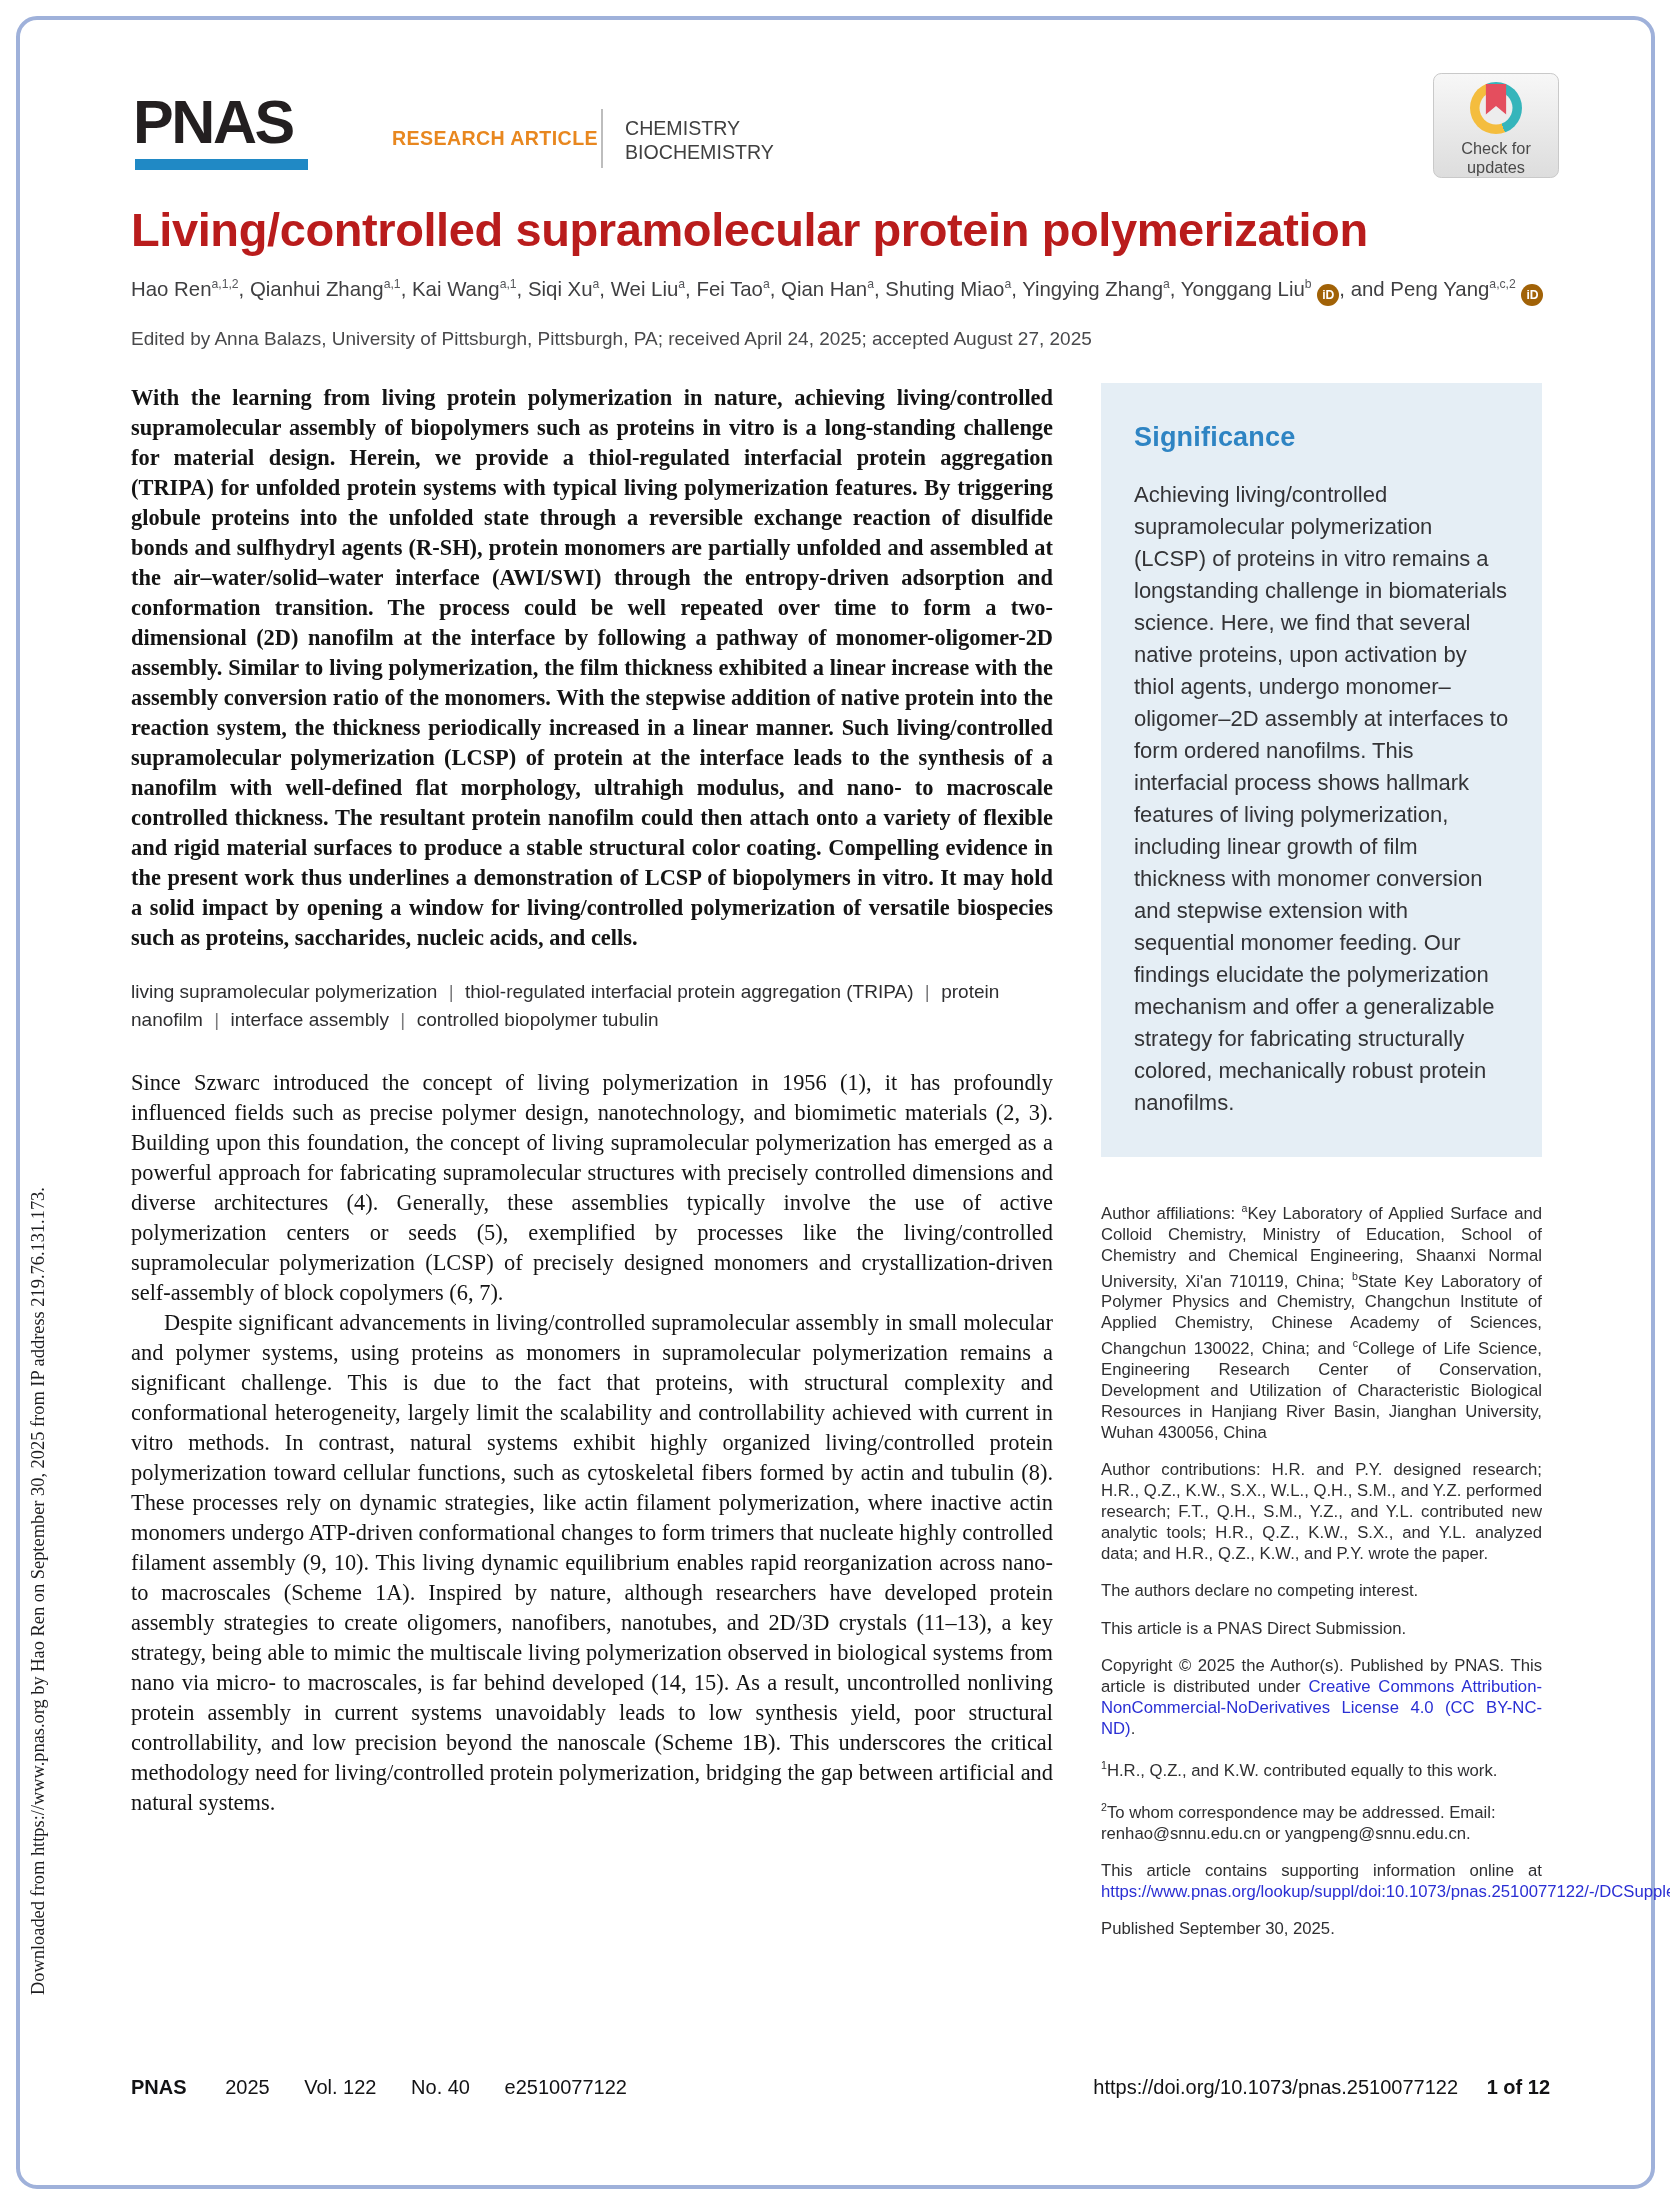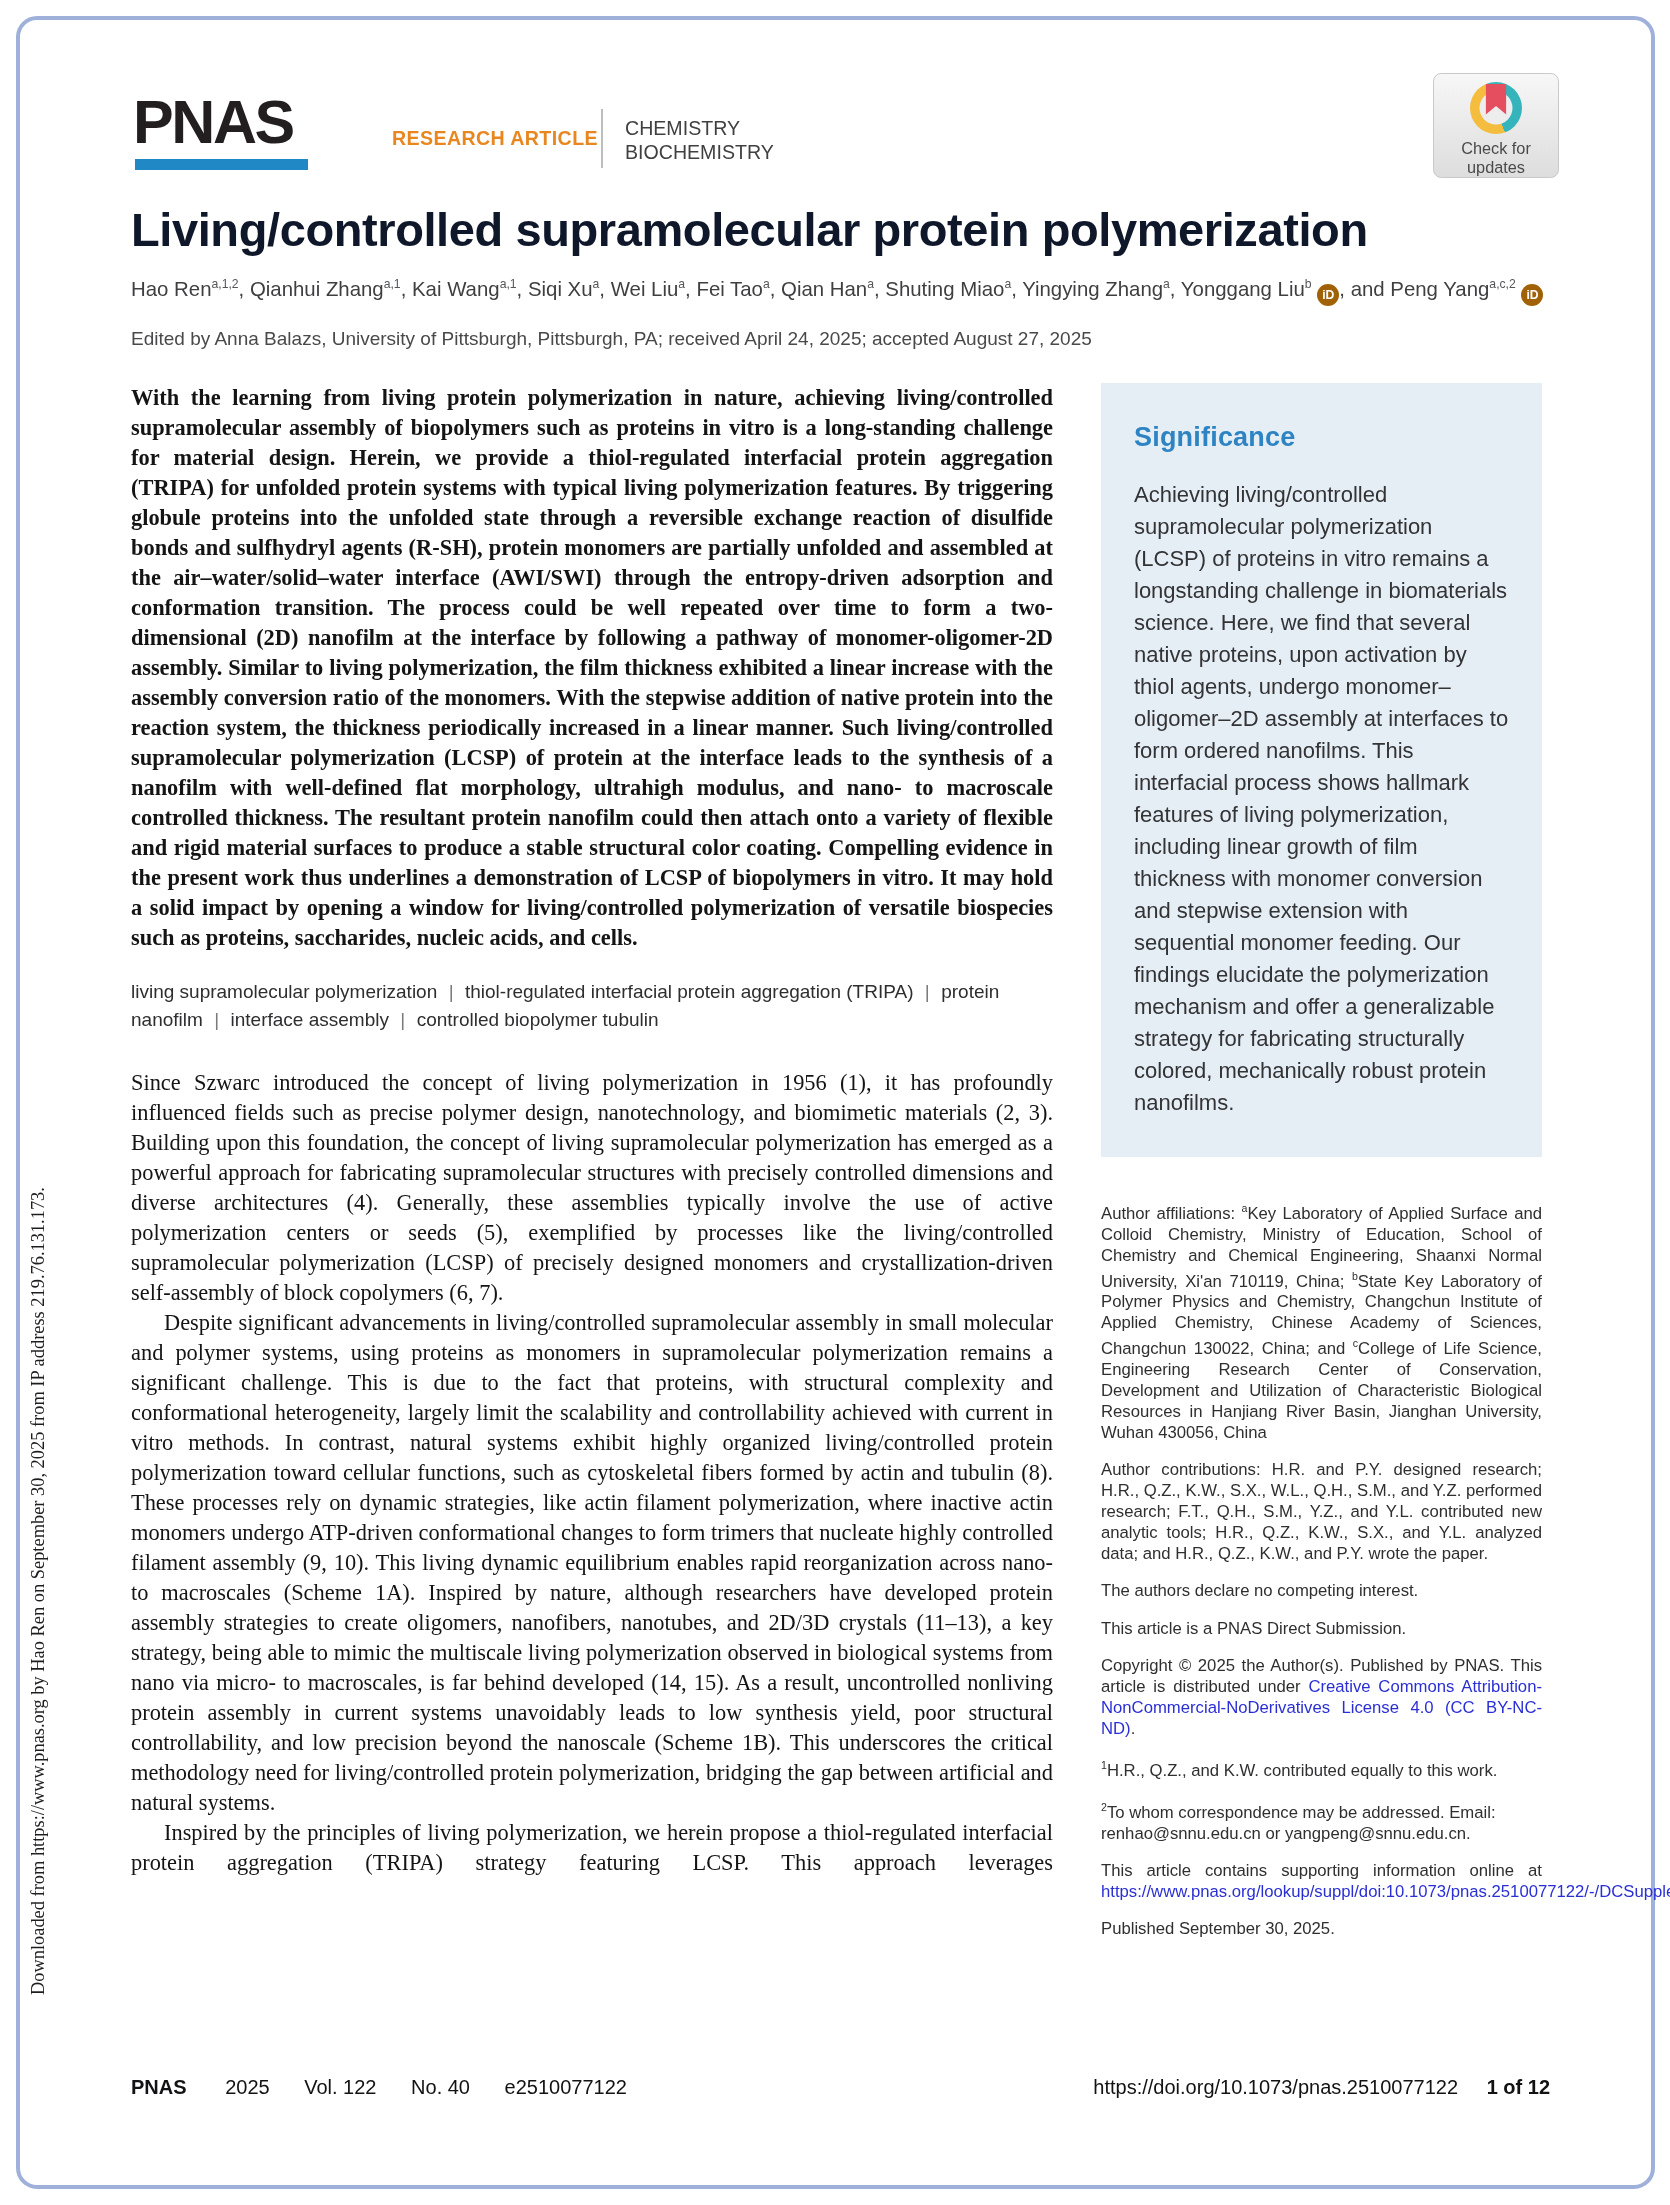--- a/index.html
+++ b/index.html
@@ -27,21 +27,21 @@
     border-radius:50%;background:conic-gradient(#35b5bb 0 160deg,#f4bd3e 160deg 340deg,#35b5bb 340deg);}
   .cb-hole{position:absolute;left:50%;top:50%;transform:translate(-50%,-50%);width:33px;height:33px;
     border-radius:50%;background:#ededed;}
   .cb-mark{position:absolute;left:50%;transform:translateX(-50%);top:9.8px;width:21px;height:31px;
     background:#e44e5e;clip-path:polygon(0 0,100% 0,100% 100%,50% 72%,0 100%);}
   .cb-label{position:absolute;left:0;right:0;top:65px;text-align:center;font-size:16.3px;
     color:#4a4a4a;line-height:19px;}
 
   
   .title{position:absolute;left:131px;top:202px;width:1436px;font-size:47px;font-weight:700;
-    letter-spacing:-0.4px;color:#0f172a;}
+    letter-spacing:-0.4px;color:#b91c1c;}
   .authors{position:absolute;left:131px;top:277px;width:1452px;font-size:20.4px;color:#3f3f41;}
   .authors sup{font-size:12.2px;color:#55565a;}
   .orcid{display:inline-block;width:22px;height:22px;border-radius:50%;background:#a16207;
     color:#fff;font-size:12.2px;font-weight:700;text-align:center;line-height:22px;
     vertical-align:-3.3px;margin-left:5.7px;}
   .edited{position:absolute;left:131px;top:328px;width:1436px;font-size:19px;color:#49494b;}
 
   
   .left-col{position:absolute;left:131px;top:383px;width:922px;}
   .abstract{font-family:"Liberation Serif",serif;font-weight:700;font-size:22.4px;
@@ -107,21 +107,20 @@
 <h1 class="title" style="margin:0;">Living/controlled supramolecular protein polymerization</h1>
 <div class="authors"><span>Hao Ren</span><sup>a,1,2</sup>, <span>Qianhui Zhang</span><sup>a,1</sup>, <span>Kai Wang</span><sup>a,1</sup>, <span>Siqi Xu</span><sup>a</sup>, <span>Wei Liu</span><sup>a</sup>, <span>Fei Tao</span><sup>a</sup>, <span>Qian Han</span><sup>a</sup>, <span>Shuting Miao</span><sup>a</sup>, <span>Yingying Zhang</span><sup>a</sup>, <span>Yonggang Liu</span><sup>b</sup><span class="orcid">iD</span>, and <span>Peng Yang</span><sup>a,c,2</sup><span class="orcid">iD</span></div>
 <div class="edited">Edited by Anna Balazs, University of Pittsburgh, Pittsburgh, PA; received April 24, 2025; accepted August 27, 2025</div>
 
 <div class="left-col">
   <div class="abstract">With the learning from living protein polymerization in nature, achieving living/controlled supramolecular assembly of biopolymers such as proteins in vitro is a long-standing challenge for material design. Herein, we provide a thiol-regulated interfacial protein aggregation (TRIPA) for unfolded protein systems with typical living polymerization features. By triggering globule proteins into the unfolded state through a reversible exchange reaction of disulfide bonds and sulfhydryl agents (R-SH), protein monomers are partially unfolded and assembled at the air–water/solid–water interface (AWI/SWI) through the entropy-driven adsorption and conformation transition. The process could be well repeated over time to form a two-dimensional (2D) nanofilm at the interface by following a pathway of monomer-oligomer-2D assembly. Similar to living polymerization, the film thickness exhibited a linear increase with the assembly conversion ratio of the monomers. With the stepwise addition of native protein into the reaction system, the thickness periodically increased in a linear manner. Such living/controlled supramolecular polymerization (LCSP) of protein at the interface leads to the synthesis of a nanofilm with well-defined flat morphology, ultrahigh modulus, and nano- to macroscale controlled thickness. The resultant protein nanofilm could then attach onto a variety of flexible and rigid material surfaces to produce a stable structural color coating. Compelling evidence in the present work thus underlines a demonstration of LCSP of biopolymers in vitro. It may hold a solid impact by opening a window for living/controlled polymerization of versatile biospecies such as proteins, saccharides, nucleic acids, and cells.</div>
   <div class="keywords"><span>living supramolecular polymerization</span><span class="kw-sep">|</span><span>thiol-regulated interfacial protein aggregation (TRIPA)</span><span class="kw-sep">|</span><span>protein nanofilm</span><span class="kw-sep">|</span><span>interface assembly</span><span class="kw-sep">|</span><span>controlled biopolymer tubulin</span></div>
   <div class="article-body">
       <p>Since Szwarc introduced the concept of living polymerization in 1956 (1), it has profoundly influenced fields such as precise polymer design, nanotechnology, and biomimetic materials (2, 3). Building upon this foundation, the concept of living supramolecular polymerization has emerged as a powerful approach for fabricating supramolecular structures with precisely controlled dimensions and diverse architectures (4). Generally, these assemblies typically involve the use of active polymerization centers or seeds (5), exemplified by processes like the living/controlled supramolecular polymerization (LCSP) of precisely designed monomers and crystallization-driven self-assembly of block copolymers (6, 7).</p>
       <p class="indent">Despite significant advancements in living/controlled supramolecular assembly in small molecular and polymer systems, using proteins as monomers in supramolecular polymerization remains a significant challenge. This is due to the fact that proteins, with structural complexity and conformational heterogeneity, largely limit the scalability and controllability achieved with current in vitro methods. In contrast, natural systems exhibit highly organized living/controlled protein polymerization toward cellular functions, such as cytoskeletal fibers formed by actin and tubulin (8). These processes rely on dynamic strategies, like actin filament polymerization, where inactive actin monomers undergo ATP-driven conformational changes to form trimers that nucleate highly controlled filament assembly (9, 10). This living dynamic equilibrium enables rapid reorganization across nano- to macroscales (Scheme 1A). Inspired by nature, although researchers have developed protein assembly strategies to create oligomers, nanofibers, nanotubes, and 2D/3D crystals (11–13), a key strategy, being able to mimic the multiscale living polymerization observed in biological systems from nano via micro- to macroscales, is far behind developed (14, 15). As a result, uncontrolled nonliving protein assembly in current systems unavoidably leads to low synthesis yield, poor structural controllability, and low precision beyond the nanoscale (Scheme 1B). This underscores the critical methodology need for living/controlled protein polymerization, bridging the gap between artificial and natural systems.</p>
-      <p class="indent cut">Inspired by the principles of living polymerization, we herein propose a thiol-regulated interfacial protein aggregation (TRIPA) strategy featuring LCSP. This approach leverages</p>
     </div>
 </div>
 
 <div class="right-col">
   <div class="sig-box">
     <div class="sig-title">Significance</div>
     <div class="sig-text">Achieving living/controlled supramolecular polymerization (LCSP) of proteins in vitro remains a longstanding challenge in biomaterials science. Here, we find that several native proteins, upon activation by thiol agents, undergo monomer–oligomer–2D assembly at interfaces to form ordered nanofilms. This interfacial process shows hallmark features of living polymerization, including linear growth of film thickness with monomer conversion and stepwise extension with sequential monomer feeding. Our findings elucidate the polymerization mechanism and offer a generalizable strategy for fabricating structurally colored, mechanically robust protein nanofilms.</div>
   </div>
   <div class="meta">
     <div class="blk just">Author affiliations: <sup>a</sup>Key Laboratory of Applied Surface and Colloid Chemistry, Ministry of Education, School of Chemistry and Chemical Engineering, Shaanxi Normal University, Xi'an 710119, China; <sup>b</sup>State Key Laboratory of Polymer Physics and Chemistry, Changchun Institute of Applied Chemistry, Chinese Academy of Sciences, Changchun 130022, China; and <sup>c</sup>College of Life Science, Engineering Research Center of Conservation, Development and Utilization of Characteristic Biological Resources in Hanjiang River Basin, Jianghan University, Wuhan 430056, China</div>

